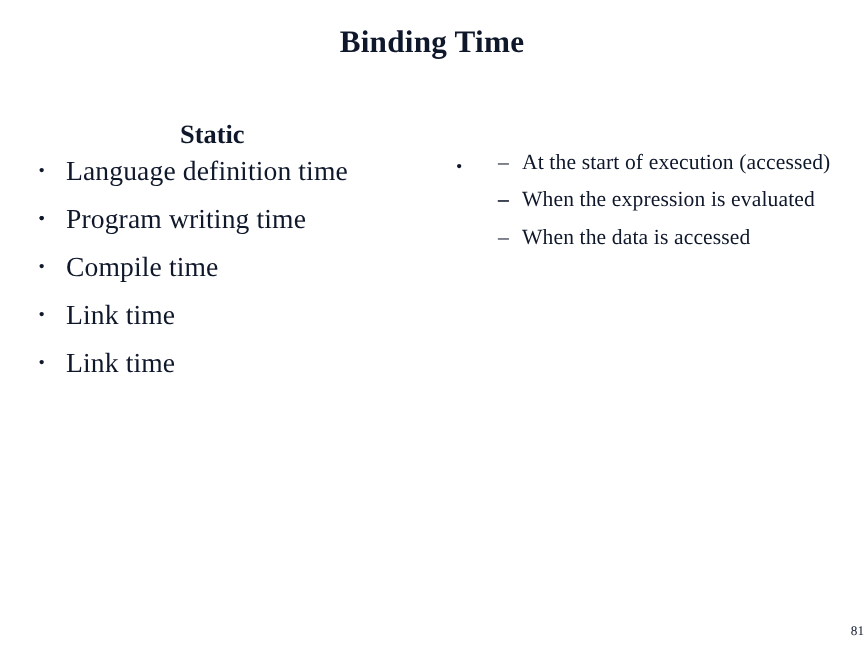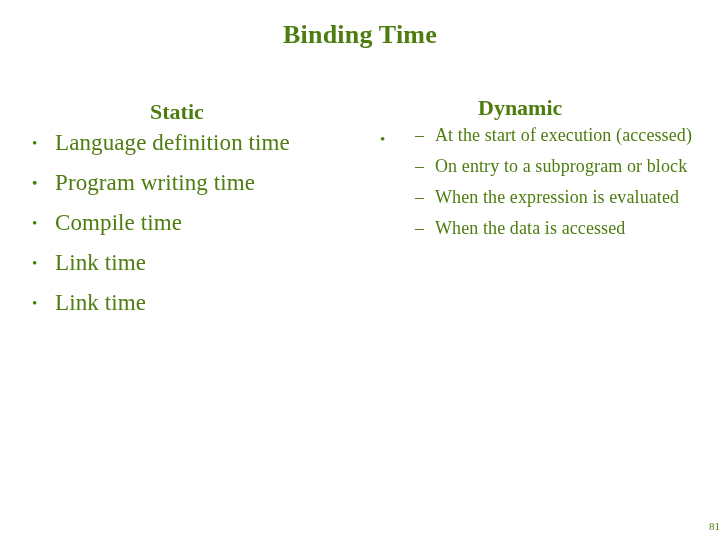--- a/index.html
+++ b/index.html
@@ -5,21 +5,21 @@
   html, body {
     margin: 0;
     padding: 0;
     background: #ffffff;
   }
   .slide {
     position: relative;
     width: 720px;
     height: 540px;
     background: #ffffff;
-    color: #4d7c0f;
+    color: #0f172a;
     font-family: "Liberation Serif", "DejaVu Serif", serif;
     overflow: hidden;
   }
 
   
   .slide-title {
     position: absolute;
     left: 0;
     top: 20px;
     width: 720px;
@@ -114,21 +114,20 @@
 </style>
 </head>
 <body>
 
 <div class="slide">
 
   <div class="slide-title">Binding Time</div>
 
   <div class="col-heading heading-static">Static</div>
 
-  <div class="col-heading heading-dynamic">Dynamic</div>
 
   <div class="col-left">
 
     <div class="bullet-row">
       <span class="marker">•</span>
       <span>Language definition time</span>
     </div>
 
     <div class="bullet-row">
       <span class="marker">•</span>
@@ -164,21 +163,20 @@
 
     <div class="subbullet-list">
 
       <div class="subbullet-row">
         <span class="marker">–</span>
         <span>At the start of execution (accessed)</span>
       </div>
 
       <div class="subbullet-row">
         <span class="marker">–</span>
-        <span>On entry to a subprogram or block</span>
       </div>
 
       <div class="subbullet-row">
         <span class="marker">–</span>
         <span>When the expression is evaluated</span>
       </div>
 
       <div class="subbullet-row">
         <span class="marker">–</span>
         <span>When the data is accessed</span>

